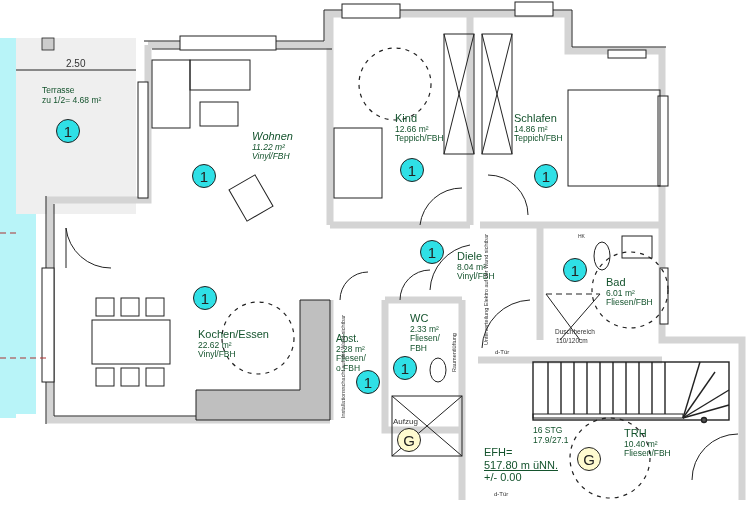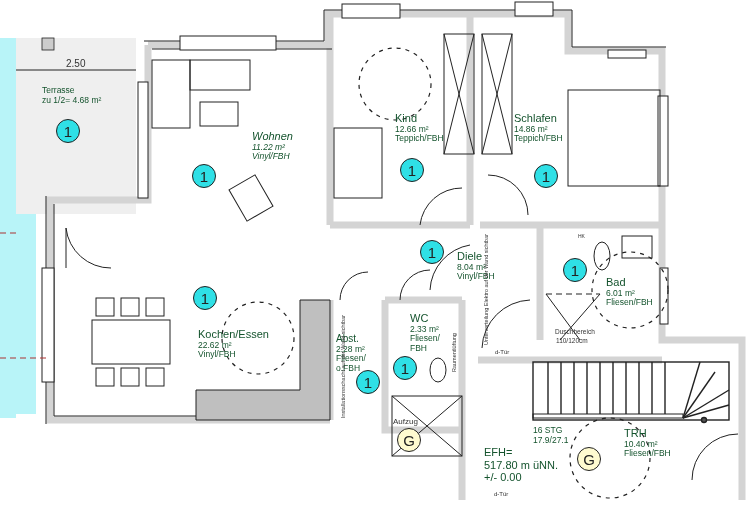--- a/index.html
+++ b/index.html
@@ -220,21 +220,21 @@
 <div class="small" style="left:393px;top:417px;font-size:8px;text-align:right;">Aufzug</div>
 <div class="badge g" style="left:397px;top:428px;">G</div>
 
 <div class="lbl" style="left:533px;top:426px;">
   <span class="sub">16 STG</span>
   <span class="sub">17.9/27.1</span>
 </div>
 
 <div class="lbl" style="left:484px;top:446px;font-size:11px;">
   <span style="display:block;">EFH=</span>
-  <span style="display:block;">517.80 m üNN.</span>
+  <span style="display:block;text-decoration:underline;">517.80 m üNN.</span>
   <span style="display:block;">+/- 0.00</span>
 </div>
 
 <div class="small" style="left:555px;top:328px;font-size:6.5px;">Duschbereich</div>
 <div class="small" style="left:556px;top:337px;font-size:6.5px;">110/120cm</div>
 <div class="small" style="left:495px;top:349px;font-size:6px;">d-Tür</div>
 <div class="small" style="left:494px;top:491px;font-size:6px;">d-Tür</div>
 <div class="small" style="left:578px;top:233px;font-size:5px;">HK</div>
 <div class="vert" style="left:451px;top:372px;">Raumentlüftung</div>
 <div class="vert" style="left:483px;top:345px;">Unterverteilung Elektro auf der Wand sichtbar</div>

